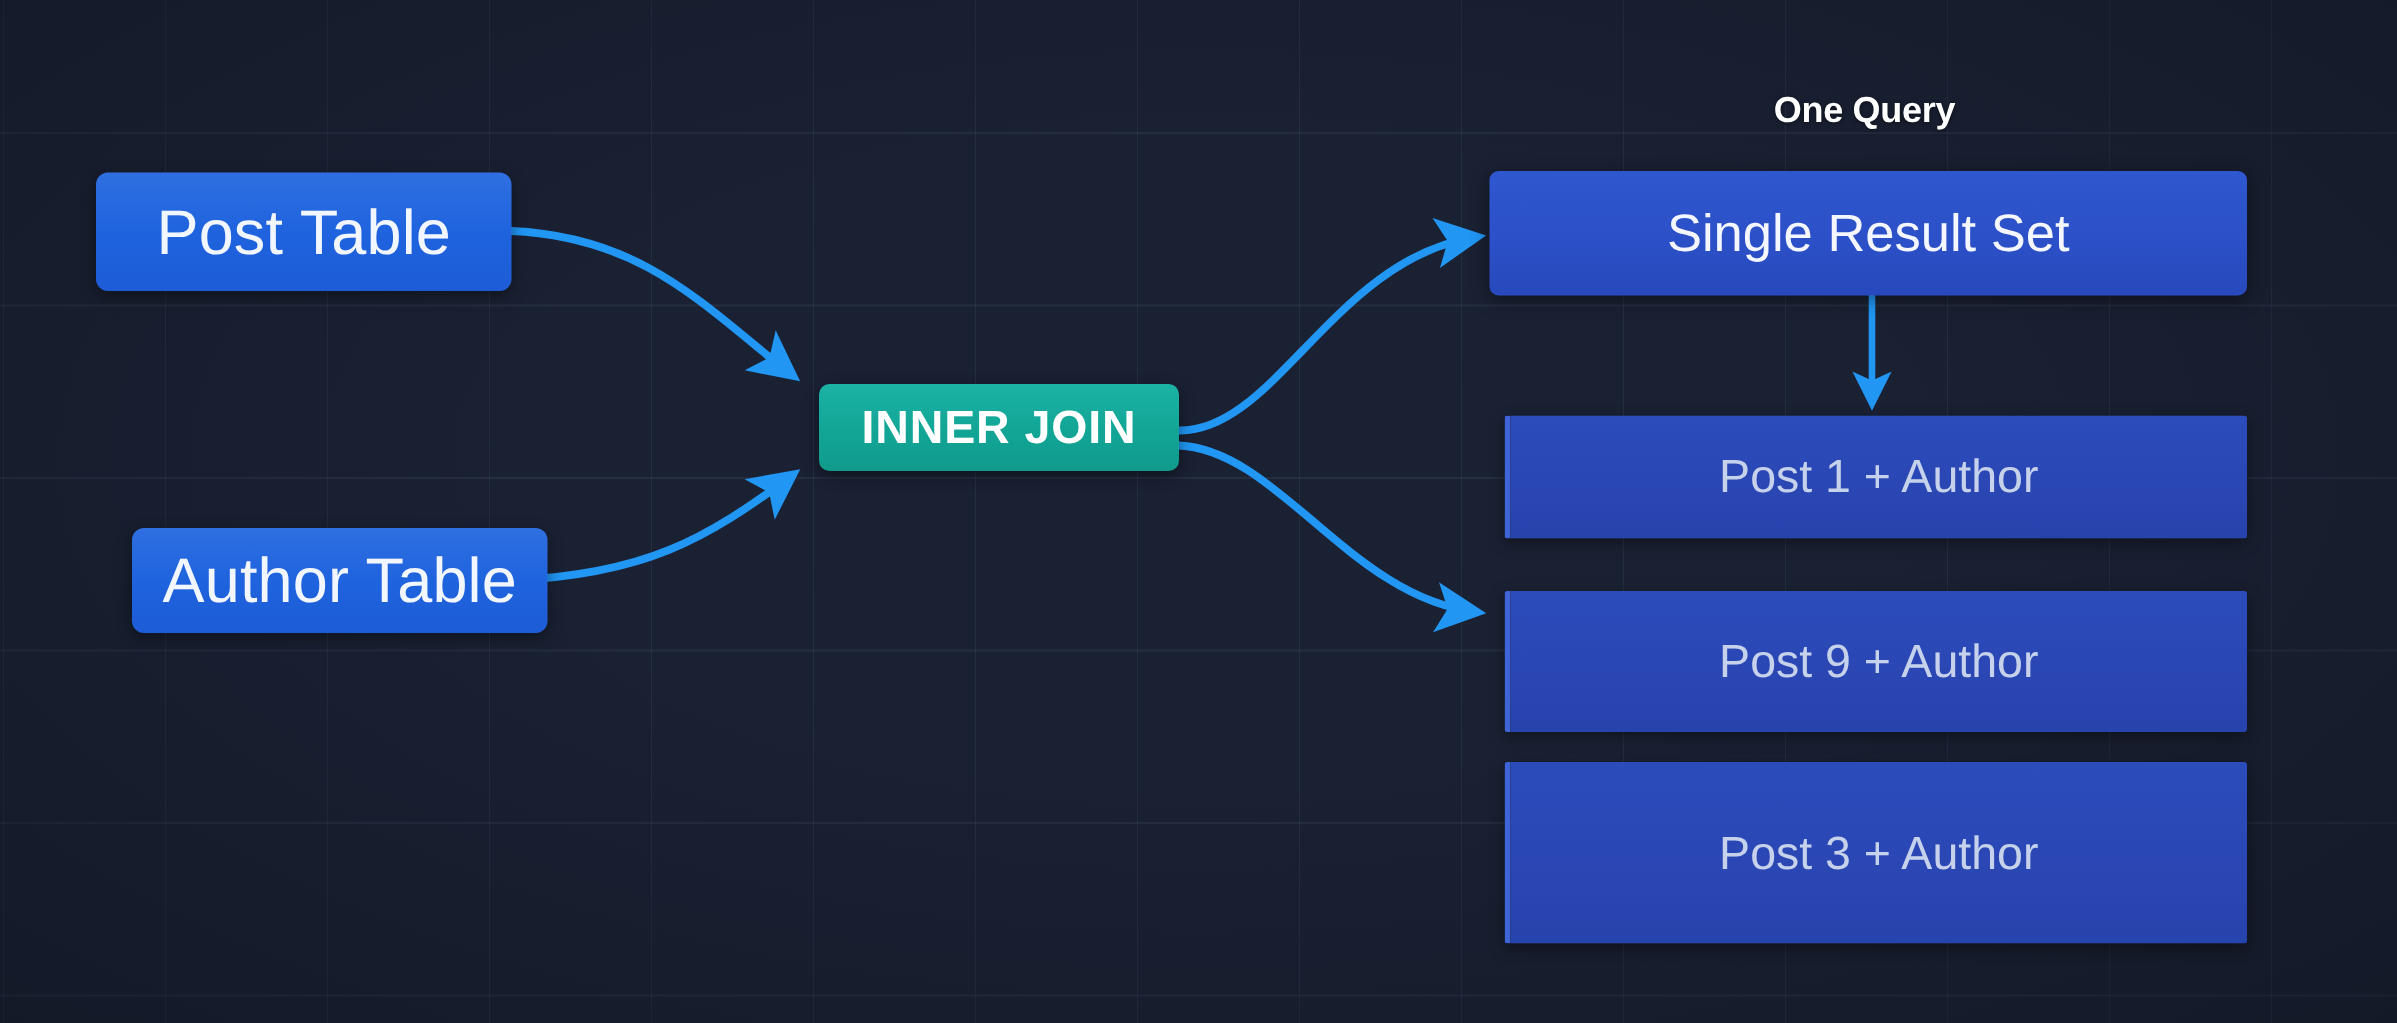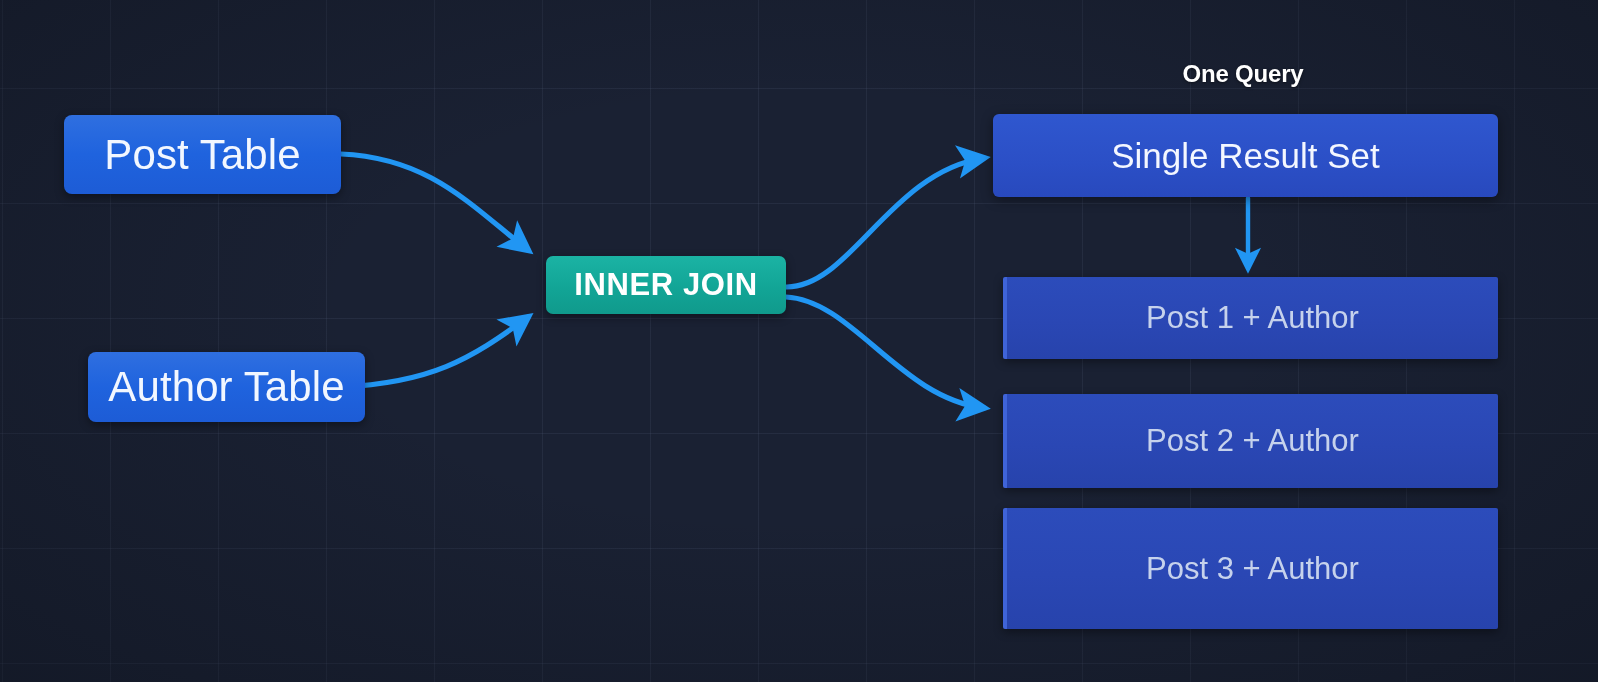--- a/index.html
+++ b/index.html
@@ -142,20 +142,20 @@
 
   <div class="node resultset" style="left:993px; top:114px; width:505px; height:83px;">
     <span>Single Result Set</span>
   </div>
 
   <div class="node row" style="left:1003px; top:277px; width:495px; height:82px;">
     <span>Post 1 + Author</span>
   </div>
 
   <div class="node row" style="left:1003px; top:394px; width:495px; height:94px;">
-    <span>Post 2 + Author</span>
+    <span>Post 9 + Author</span>
   </div>
 
   <div class="node row" style="left:1003px; top:508px; width:495px; height:121px;">
     <span>Post 3 + Author</span>
   </div>
 
 </div>
 
 </body></html>

